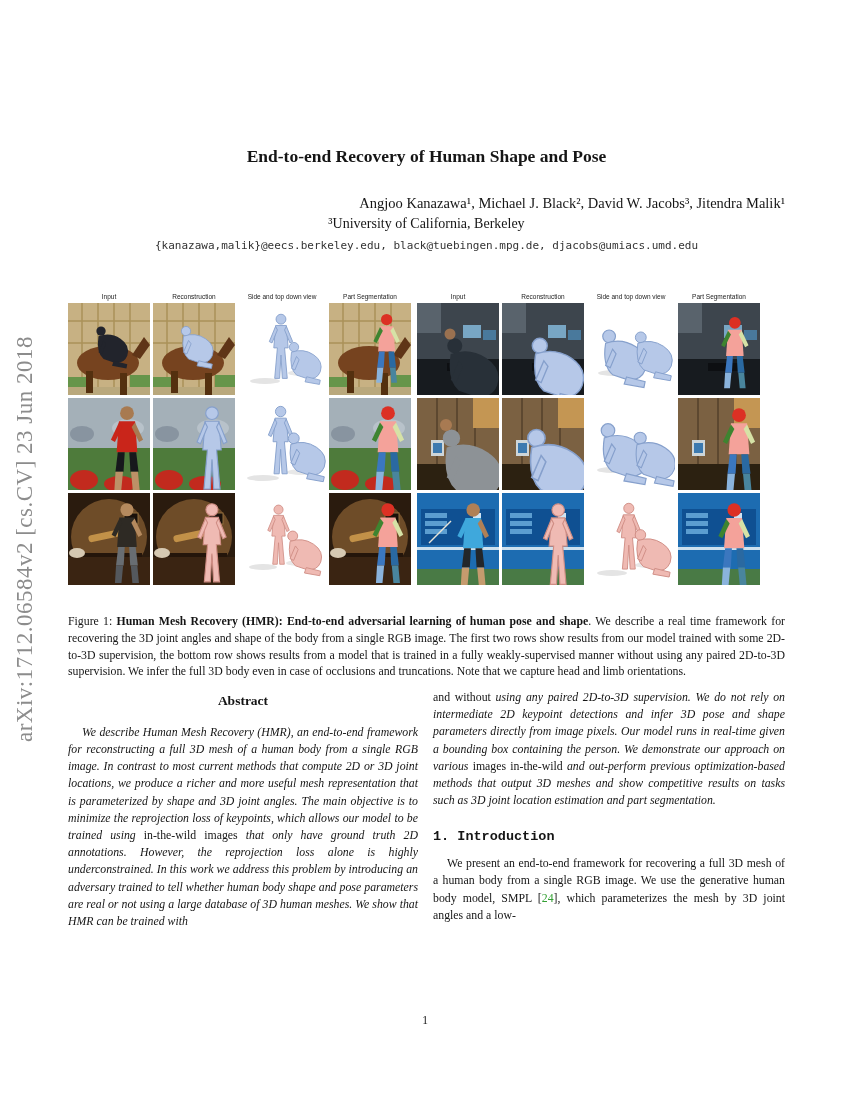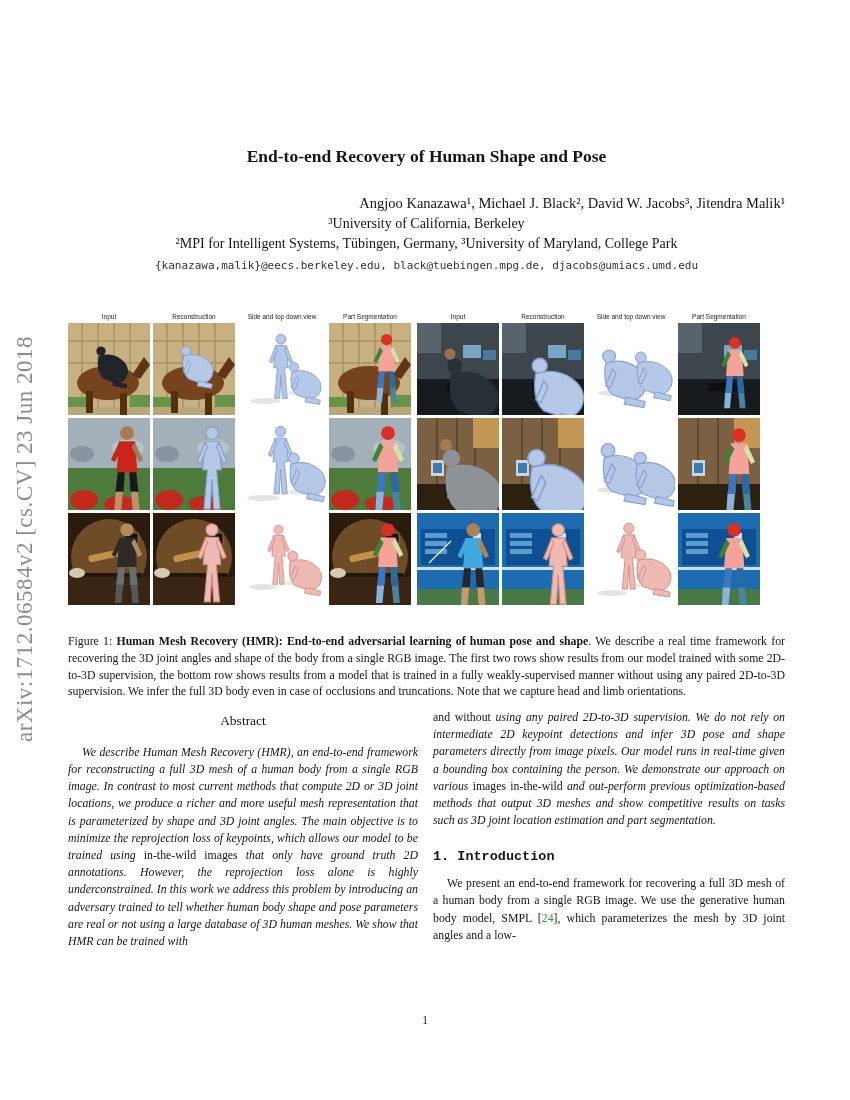--- a/index.html
+++ b/index.html
@@ -25,21 +25,21 @@
     grid-template-rows:12px 92px 92px 92px;gap:3px;}
   .fighead{font-family:"Liberation Sans", sans-serif;font-size:6.5px;
     color:#222;text-align:center;align-self:end;line-height:1.1;}
   .figcell{width:100%;height:92px;overflow:hidden;background:#fff;}
   .figcell svg{display:block;width:100%;height:100%;}
   .caption{margin-top:28px;font-size:11.8px;line-height:1.42;text-align:justify;}
   
   .cols{margin-top:9px;display:flex;gap:15px;}
   .col{width:350px;font-size:11.8px;line-height:1.46;text-align:justify;}
   .col.right{width:352px;}
-  .abshead{text-align:center;font-weight:normal;font-size:13.5px;margin:2px 0 13px 0;}
+  .abshead{text-align:center;font-weight:bold;font-size:13.5px;margin:2px 0 13px 0;}
   .abs{font-style:italic;}
   .abs .rm{font-style:normal;}
   .indent{text-indent:14px;}
   .sechead{font-weight:bold;font-size:13.5px;margin:17px 0 9px 0;text-align:left;font-family:Liberation Mono, monospace;}
   .cite{color:var(--citation-green,#33a033);}
   .pagenum{position:absolute;top:1014px;left:0;width:850px;text-align:center;font-size:11.5px;}
   .sg-head{fill:var(--seg-head)} .sg-torso{fill:var(--seg-torso)}
   .sg-arm{fill:var(--seg-arm-green)} .sg-forearm{fill:var(--seg-forearm)}
   .sg-thigh{fill:var(--seg-thigh)} .sg-shin{fill:var(--seg-shin)}
   .sg-thigh2{fill:var(--seg-thigh2)} .sg-shin2{fill:var(--seg-shin2)}
@@ -128,21 +128,20 @@
     </symbol>
   </defs>
 </svg>
 
 <div class="watermark">arXiv:1712.06584v2  [cs.CV]  23 Jun 2018</div>
 
 <div class="content">
   <div class="title">End-to-end Recovery of Human Shape and Pose</div>
   <div class="authors">Angjoo Kanazawa¹, Michael J. Black², David W. Jacobs³, Jitendra Malik¹</div>
   <div class="affil">³University of California, Berkeley</div>
-  <div class="affil">²MPI for Intelligent Systems, Tübingen, Germany, ³University of Maryland, College Park</div>
   <div class="emails">{kanazawa,malik}@eecs.berkeley.edu, black@tuebingen.mpg.de, djacobs@umiacs.umd.edu</div>
 
   <div class="figwrap">
 
     <div class="figgroup">
       <div class="fighead">Input</div>
       <div class="fighead">Reconstruction</div>
       <div class="fighead">Side and top down view</div>
       <div class="fighead">Part Segmentation</div>
 

